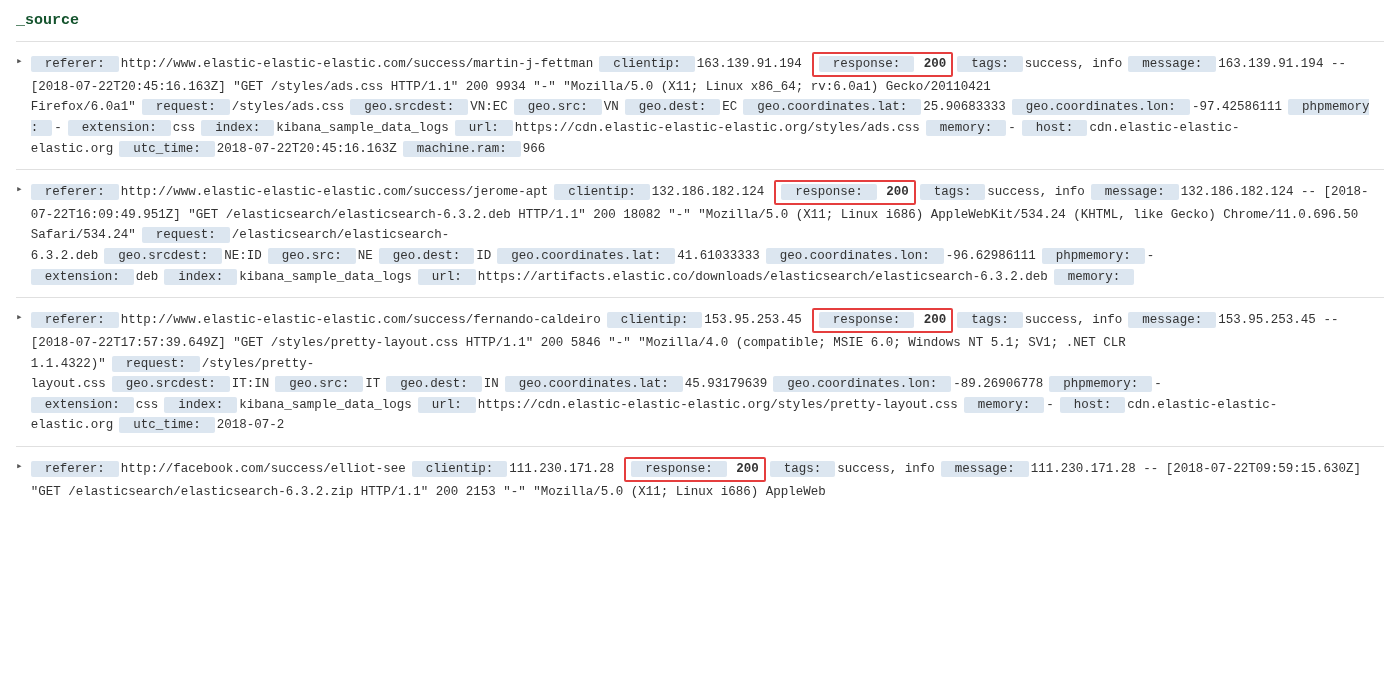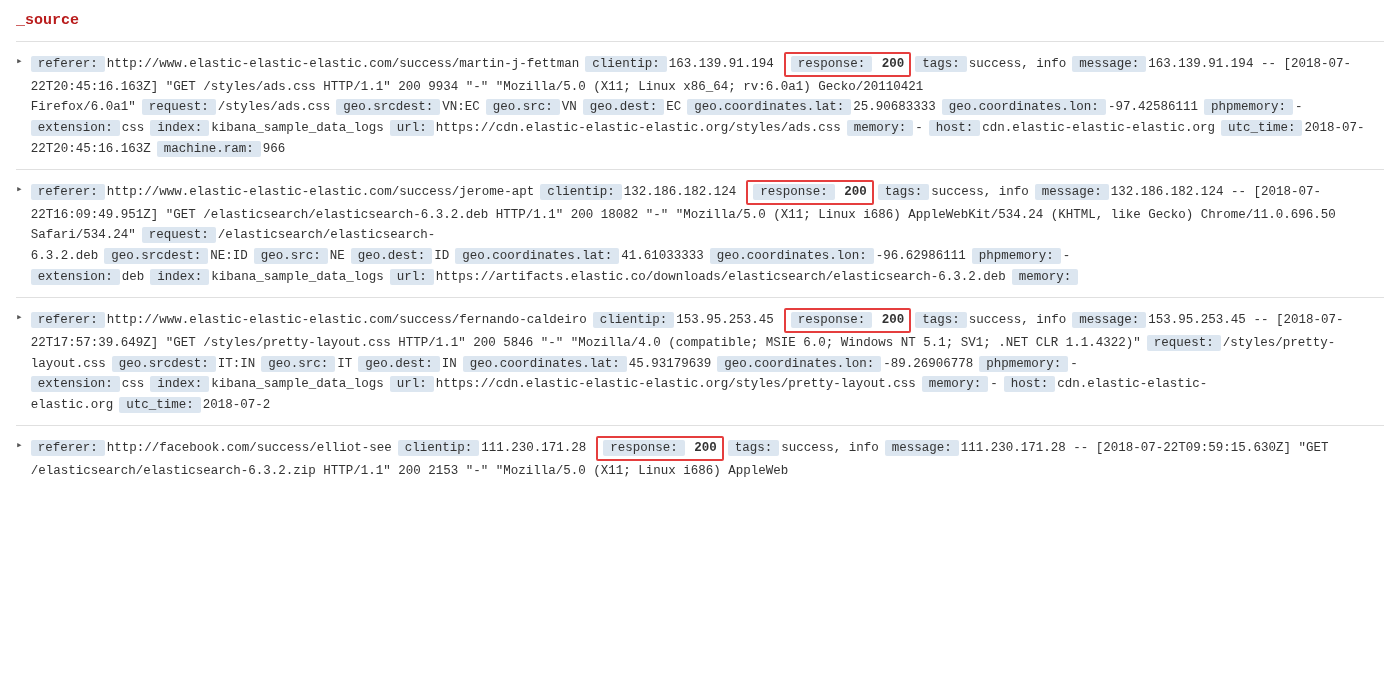--- a/index.html
+++ b/index.html
@@ -7,21 +7,21 @@
       font-family: 'Courier New', Courier, monospace;
       font-size: 12.5px;
       background: #fff;
       color: #333;
       padding: 12px 16px;
     }
     .page-header {
       font-size: 15px;
       font-weight: 700;
       margin-bottom: 12px;
-      color: #b91c1c;
+      color: #14532d;
     }
     .record {
       border-top: 1px solid #e0e0e0;
       padding: 10px 0 10px 0;
       display: flex;
       align-items: flex-start;
       gap: 8px;
     }
     .record-arrow {
       color: #555;
@@ -32,21 +32,21 @@
     }
     .record-content {
       flex: 1;
       line-height: 1.65;
       word-break: break-word;
     }
     .field-label {
       display: inline;
       background: #dce6f0;
       color: #333;
-      padding: 1px 7px;
+      padding: 1px 14px;
       border-radius: 2px;
       margin-right: 2px;
       font-weight: 400;
     }
     .field-value {
       display: inline;
       margin-right: 6px;
       text-align: right;
     }
     .response-badge {

